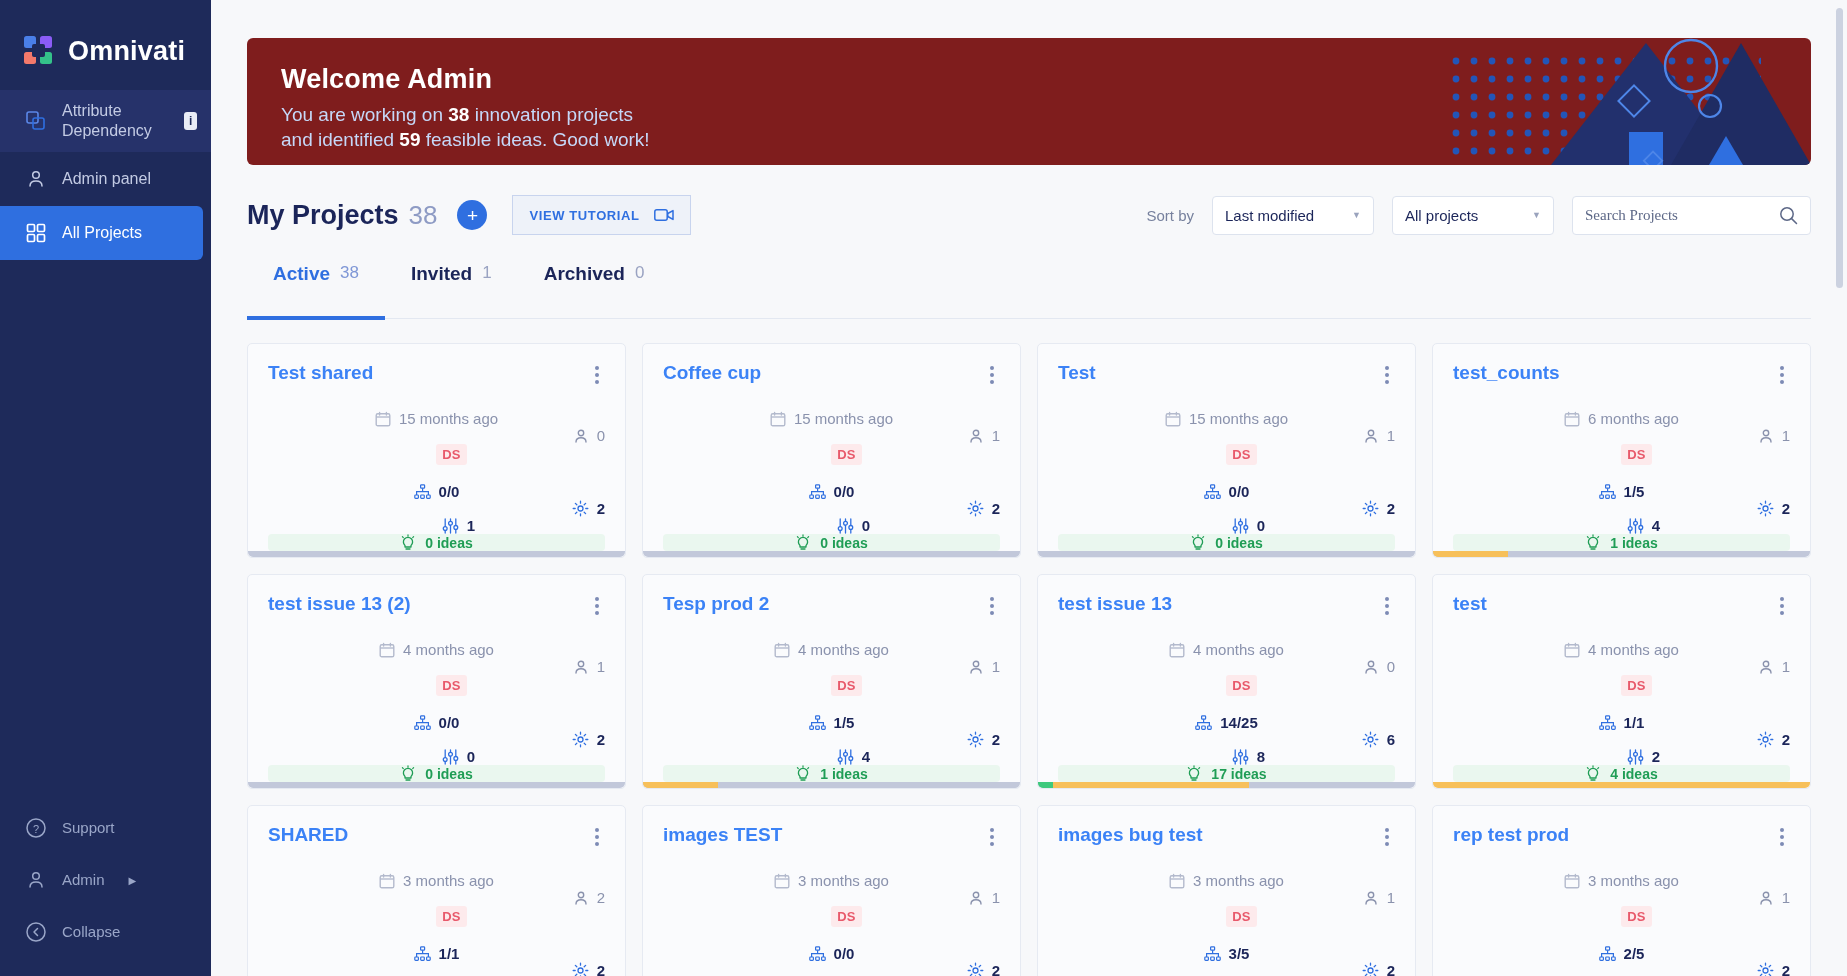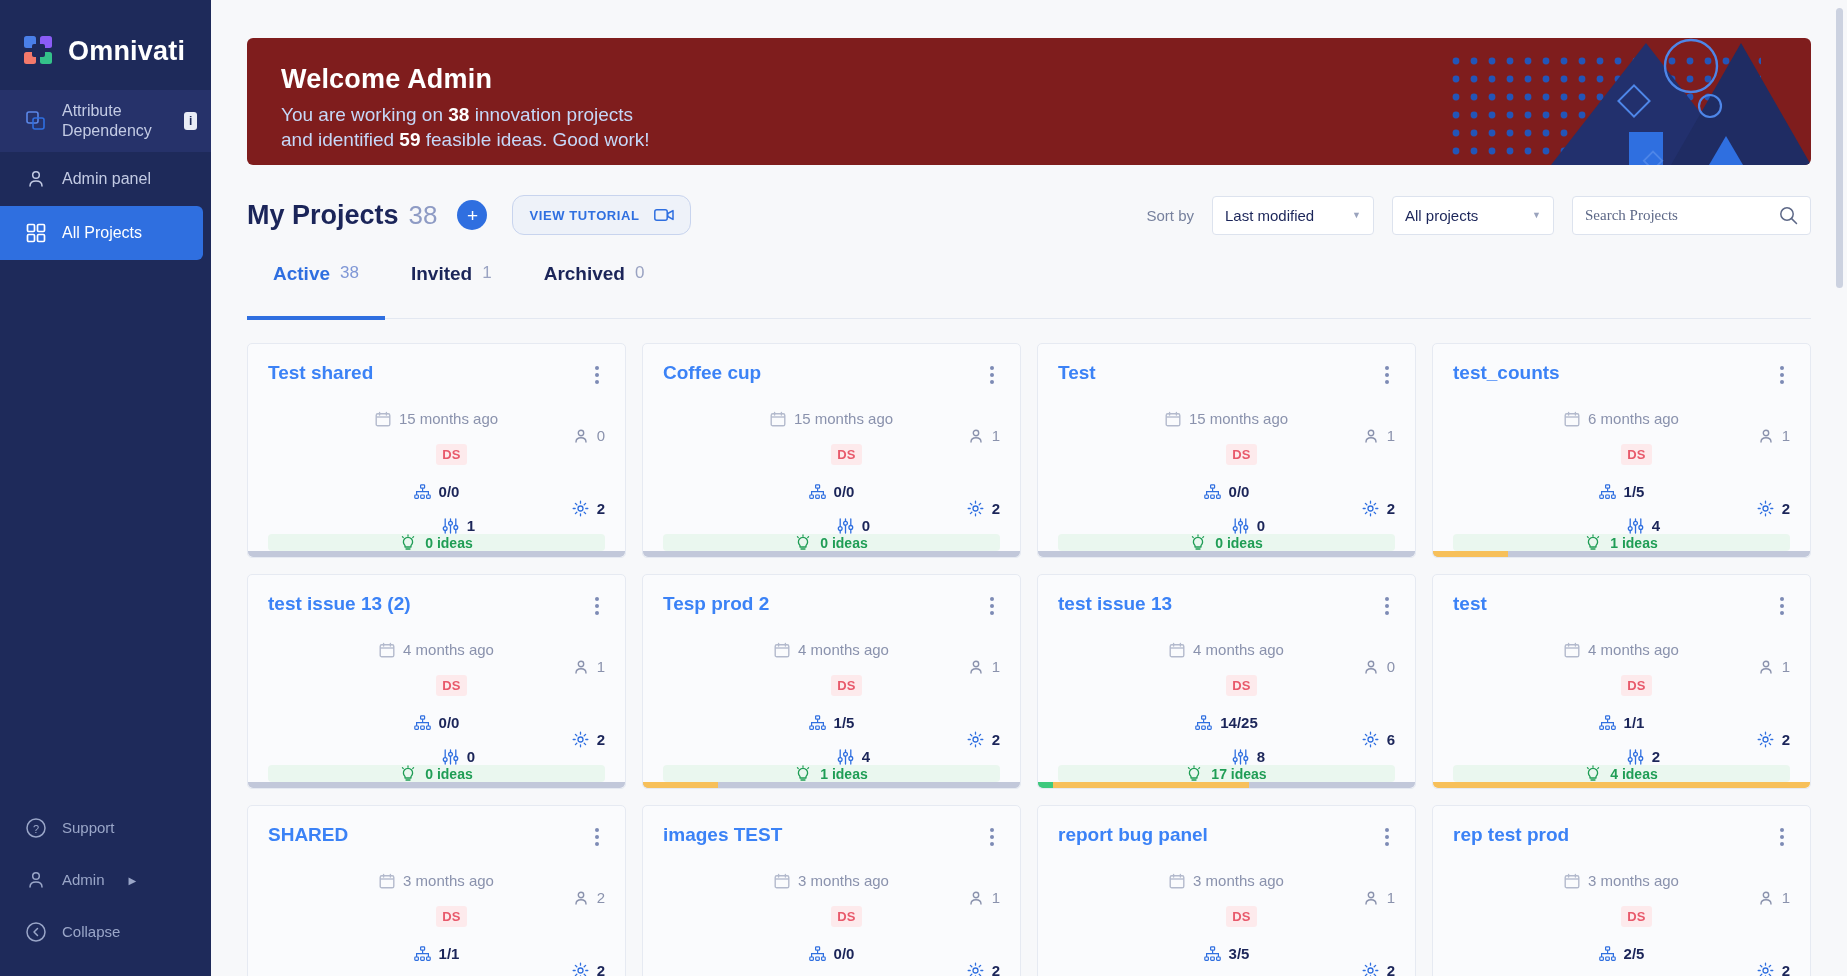--- a/index.html
+++ b/index.html
@@ -70,21 +70,21 @@
   
   .toolbar { display: flex; align-items: center; margin-top: 28px; height: 44px; }
   .page-title { font-size: 27px; font-weight: 700; color: #1b2559; }
   .page-count { font-size: 26px; color: #8e9bc4; font-weight: 400; margin-left: 10px; }
   .add-btn {
     width: 30px; height: 30px; border-radius: 50%; background: #2f6fe0; color:#fff;
     display:flex; align-items:center; justify-content:center; font-size: 19px; line-height: 1;
     margin-left: 20px; cursor: pointer; border: none;
   }
   .tutorial-btn {
-    margin-left: 25px; height: 40px; border: 1px solid #c8d4ee; border-radius: 12px;
+    margin-left: 25px; height: 40px; border: 1px solid #c8d4ee; border-radius: 0;
     background: #eef2f9; color: #2f6fe0; font-size: 13px; font-weight: 700; letter-spacing: .6px;
     display:flex; align-items:center; gap: 14px; padding: 0 16px; cursor:pointer;
   }
   .toolbar-right { margin-left: auto; display: flex; align-items: center; gap: 18px; }
   .sort-label { color: #76809d; font-size: 15px; }
   .select {
     height: 39px; min-width: 162px; background: #fff; border: 1px solid #dde3ee; border-radius: 4px;
     display: flex; align-items: center; padding: 0 12px; font-size: 15px; color: #1b2559; cursor: pointer;
   }
   .select .caret { margin-left: auto; color: #9aa3bd; font-size: 9px; }
@@ -1086,21 +1086,21 @@
                     <circle cx="13.8" cy="9.4" r="1.9" fill="#fafbfd" stroke="#2f6fe0" stroke-width="1.3"></circle>
                   </svg>
                 </span>
         <span>0</span>
       </span>
     </div>
 
     </div>
           <div class="card">
     <div class="card-head">
-      <span class="card-title">report bug panel</span>
+      <span class="card-title">images bug test</span>
       <span class="kebab">
                 <i></i>
                 <i></i>
                 <i></i>
               </span>
     </div>
     <div class="card-row">
       <span class="meta">
         <span>
                   <svg width="16" height="16" viewBox="0 0 16 16" fill="none">

